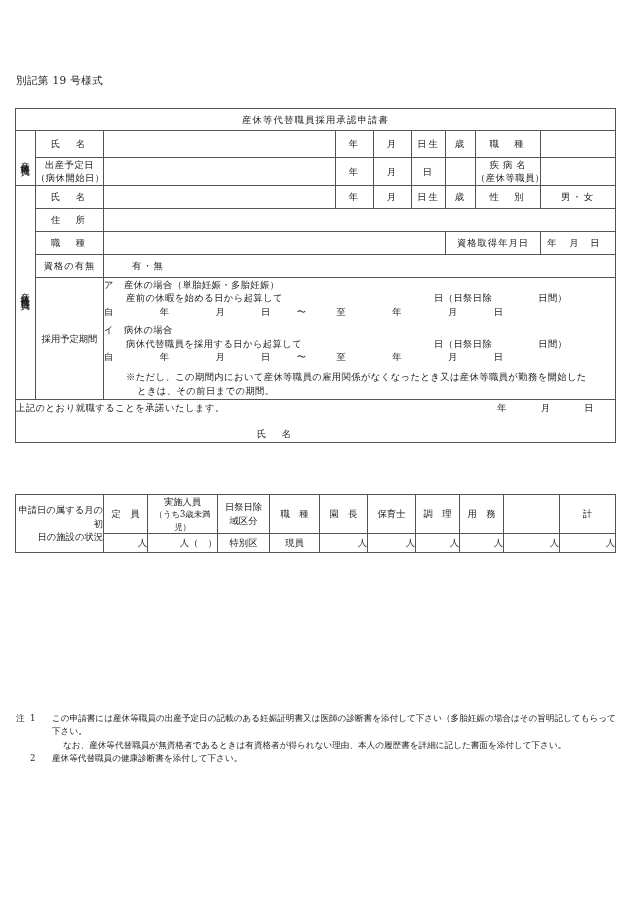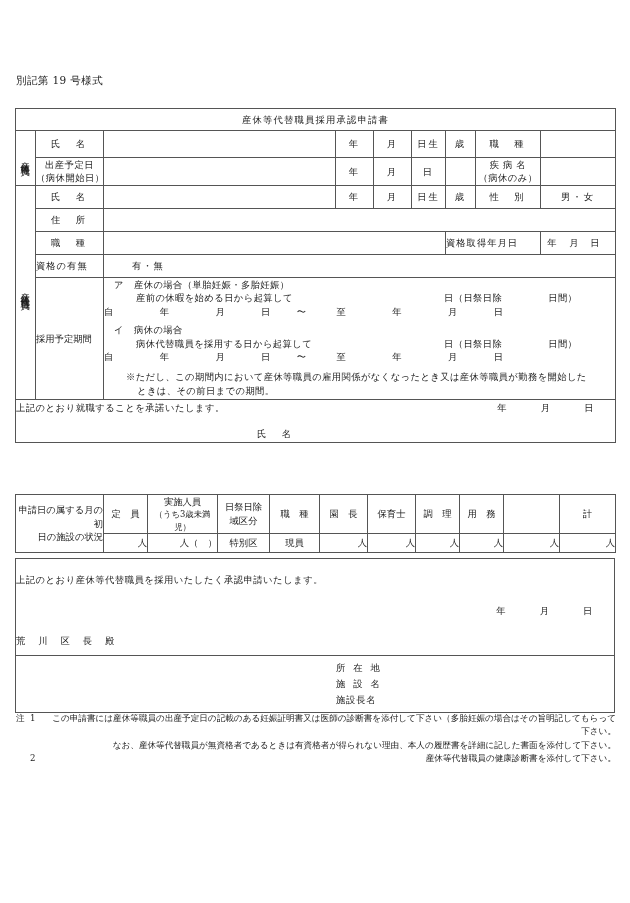--- a/index.html
+++ b/index.html
@@ -74,20 +74,21 @@
     font-size: 9.3px;
   }
 
   .lbl {
     text-align: center;
     letter-spacing: 3px;
     padding: 3px 2px;
     white-space: nowrap;
   }
   .lbl-tight {
+    text-align: center;
     letter-spacing: 1px;
     padding: 3px 2px;
     white-space: nowrap;
   }
   .lbl-2line {
     text-align: center;
     letter-spacing: .5px;
     padding: 2px;
     line-height: 1.4;
     white-space: nowrap;
@@ -114,21 +115,21 @@
   .w-nichi{ width: 34px; }
 
   .center { text-align: center; letter-spacing: 2px; }
 
   
   .period-body {
     padding: 5px 4px 4px 8px;
     line-height: 1.62;
     letter-spacing: .4px;
   }
-  .pr-line { white-space: nowrap; position: relative; margin-left: 10px; }
+  .pr-line { white-space: nowrap; position: relative; }
   .pr-indent { padding-left: 22px; }
   .pr-kana { display: inline-block; width: 20px; }
   .pr-right {
     position: absolute;
     left: 330px;
     white-space: nowrap;
   }
   .pr-right .gap { display: inline-block; width: 46px; }
   .pr-from {
     white-space: nowrap;
@@ -229,21 +230,21 @@
     width: 14px;
     flex: 0 0 auto;
     text-align: left;
   }
   .note-num {
     display: inline-block;
     width: 22px;
     flex: 0 0 auto;
     text-align: left;
   }
-  .note-body { flex: 1 1 auto; text-align: right; }
+  .note-body { flex: 1 1 auto; }
   .note-body .sub { display: block; padding-left: 11px; }
   .note-row.second { padding-left: 14px; }
 </style>
 </head>
 <body>
 
 <div class="page">
 
   <div class="form-no">別記第 19 号様式</div>
 
@@ -284,21 +285,21 @@
         <div>出産予定日</div>
         <div>（病休開始日）</div>
       </td>
       <td class="h26"></td>
       <td class="center">年</td>
       <td class="center">月</td>
       <td class="center">日</td>
       <td></td>
       <td class="lbl-2line">
         <div>疾 病 名</div>
-        <div>（病休のみ）</div>
+        <div>（産休等職員）</div>
       </td>
       <td></td>
     </tr>
 
     <tr>
       <td class="vlabel" rowspan="5">
         <span class="vtext">産休等代替職員</span>
       </td>
       <td class="lbl h22">氏　名</td>
       <td class="h22"></td>
@@ -435,42 +436,20 @@
       <td class="fac-num">人</td>
       <td class="fac-num">人</td>
       <td class="fac-num">人</td>
       <td class="fac-num">人</td>
       <td class="fac-num">人</td>
       <td class="fac-num">人</td>
     </tr>
   </tbody>
     </table>
 
-  <table class="form-table" style="top:558px">
-    <tbody>
-        <tr>
-      <td class="apply-cell">
-        <div class="apply-text">上記のとおり産休等代替職員を採用いたしたく承認申請いたします。</div>
-        <div class="apply-dates">
-          <span>年</span>
-          <span>月</span>
-          <span>日</span>
-        </div>
-        <div class="apply-to">荒 川 区 長 殿</div>
-      </td>
-    </tr>
-    <tr>
-      <td class="sig-cell">
-        <div class="sig-line">所 在 地</div>
-        <div class="sig-line">施 設 名</div>
-        <div class="sig-line tight">施設長名</div>
-      </td>
-    </tr>
-  </tbody>
-    </table>
 
   <div class="notes">
     <div class="note-row">
       <span class="note-marker">注</span>
       <span class="note-num">1</span>
       <span class="note-body">
         <span>この申請書には産休等職員の出産予定日の記載のある妊娠証明書又は医師の診断書を添付して下さい（多胎妊娠の場合はそ</span><span>の旨明記してもらって下さい。</span>
         <span class="sub"><span>なお、産休等代替職員が無資格者であるときは有資格者が得られない理由、本人の履歴書を詳細に記した書面を添付して下</span><span>さい。</span></span>
       </span>
     </div>

